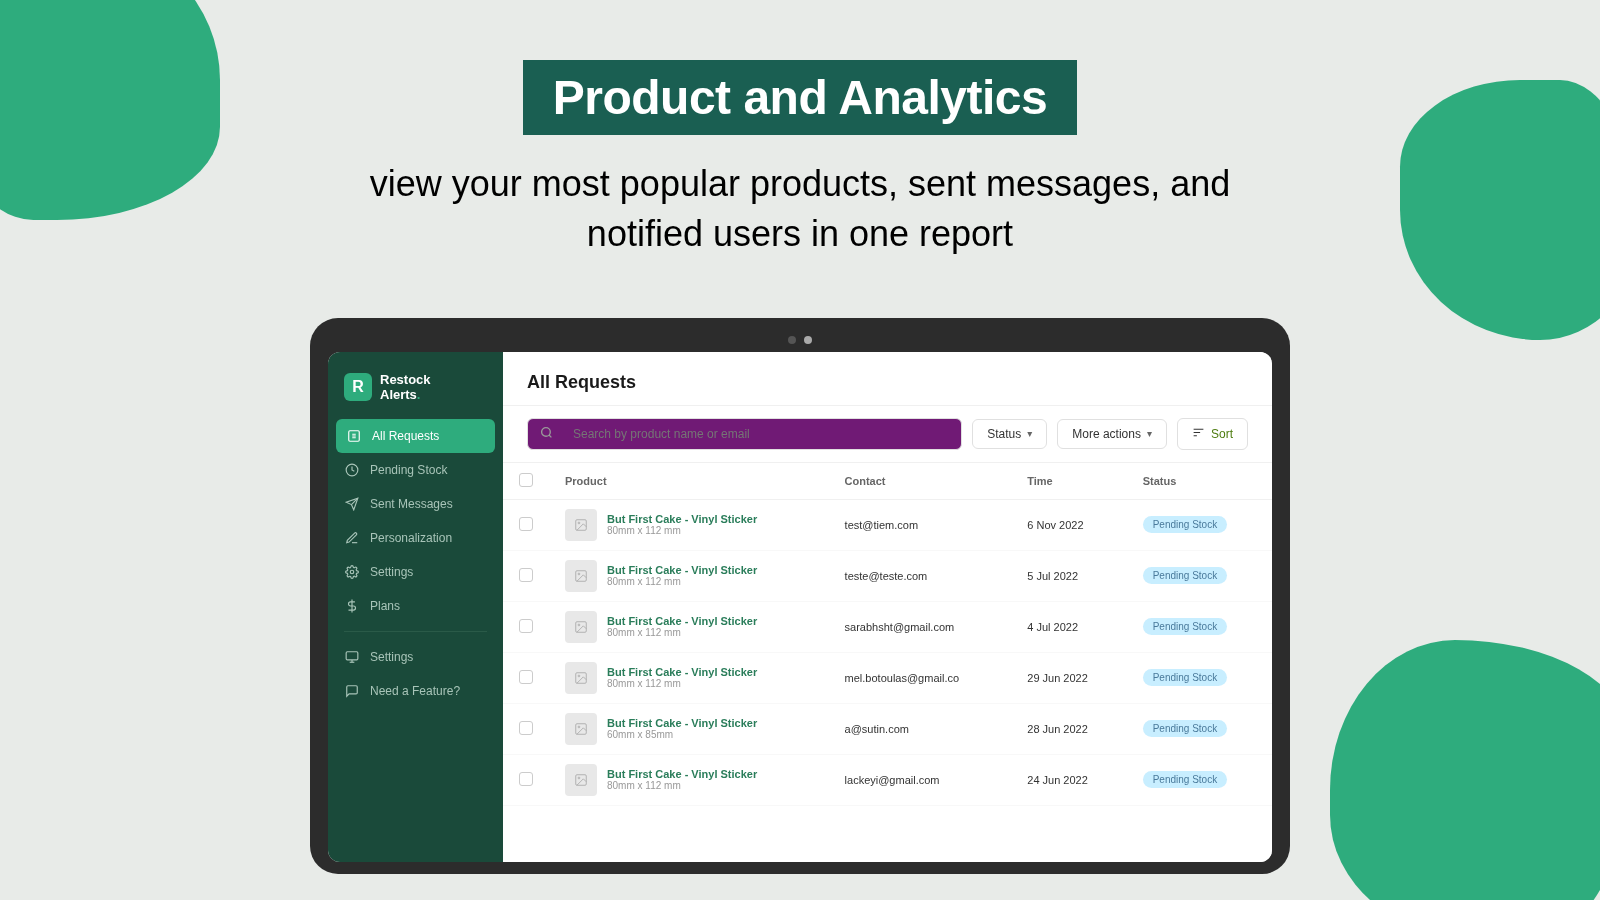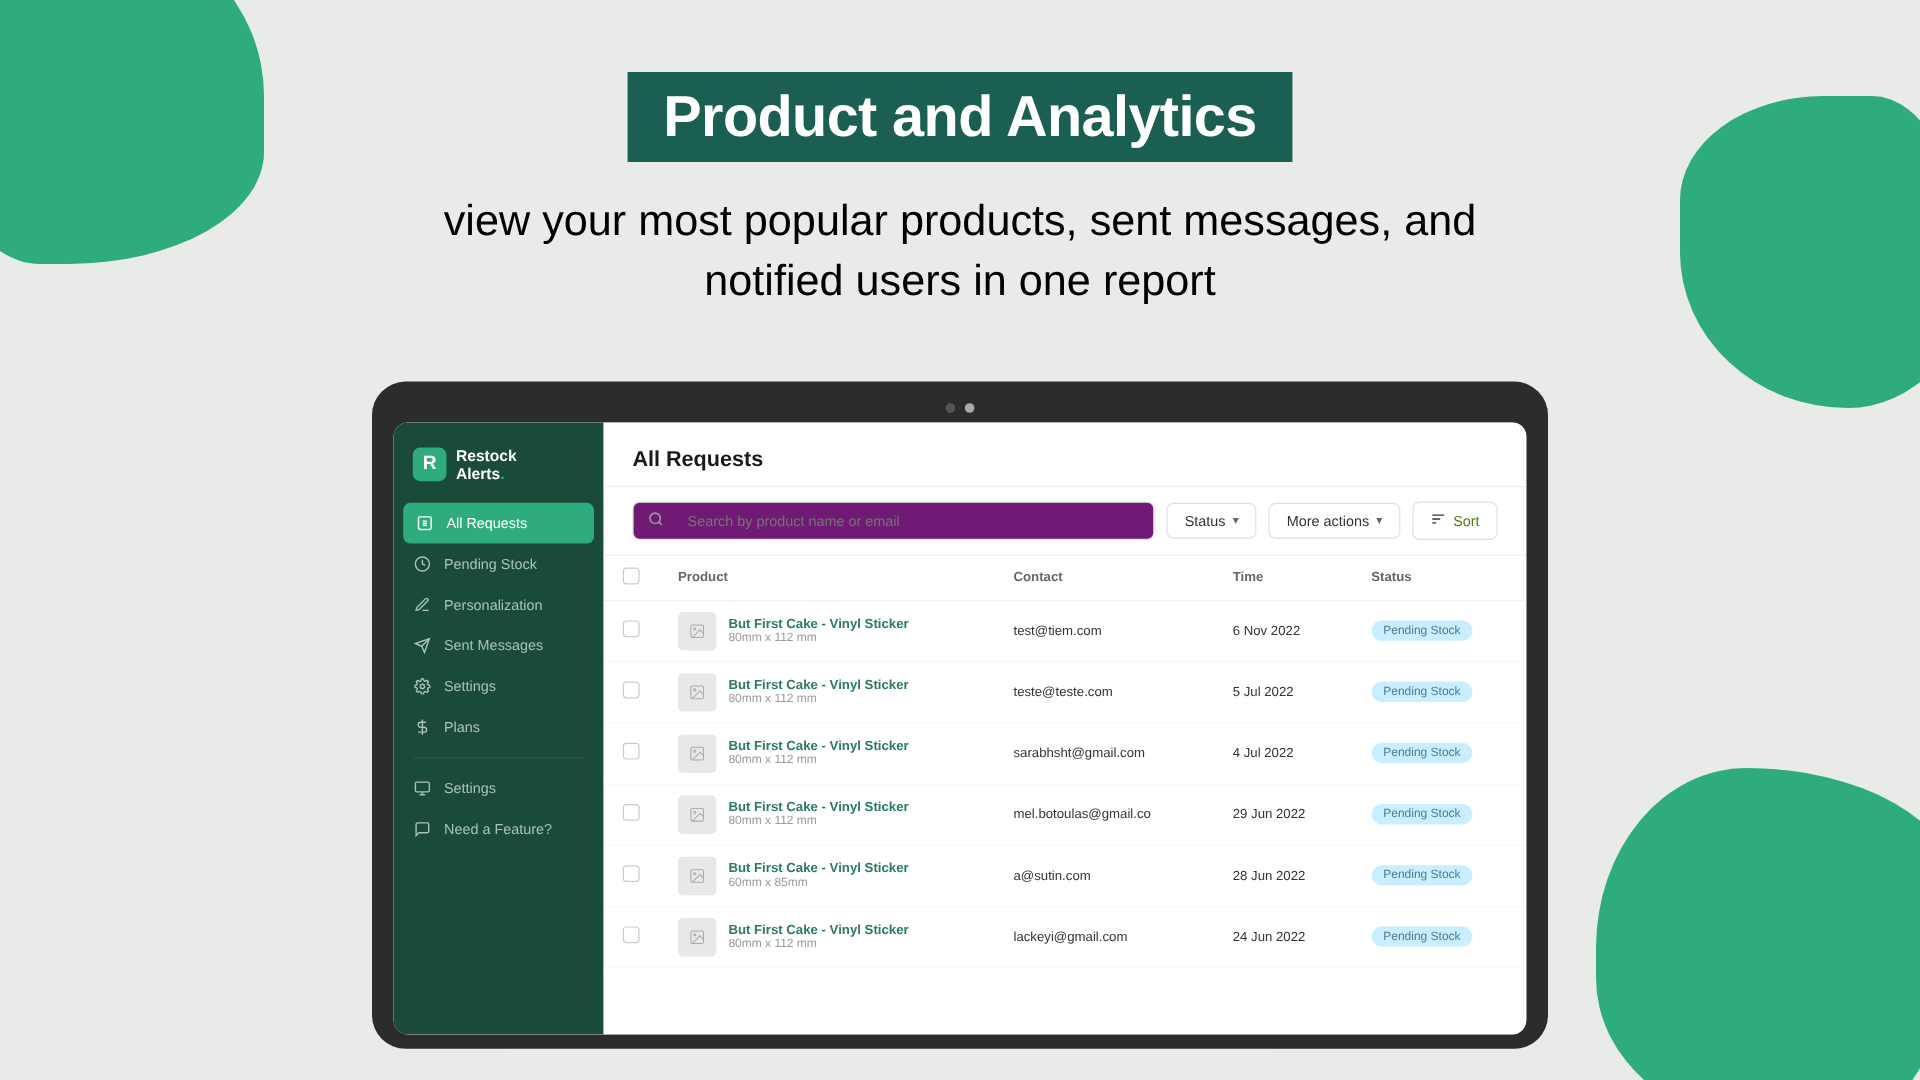--- a/index.html
+++ b/index.html
@@ -399,34 +399,34 @@
               <svg width="14" height="14" viewBox="0 0 24 24" fill="none" stroke="currentColor" stroke-width="2">
                   <circle cx="12" cy="12" r="10"></circle>
                   <polyline points="12,6 12,12 16,14"></polyline>
                 </svg>
             </span>
             <span>Pending Stock</span>
           </li>
           <li class="sidebar-item">
             <span class="sidebar-item-icon">
               <svg width="14" height="14" viewBox="0 0 24 24" fill="none" stroke="currentColor" stroke-width="2">
+                  <line x1="22" y1="2" x2="11" y2="13"></line>
+                  <polygon points="22,2 15,22 11,13 2,9"></polygon>
+                </svg>
+            </span>
+            <span>Sent Messages</span>
+          </li>
+          <li class="sidebar-item">
+            <span class="sidebar-item-icon">
+              <svg width="14" height="14" viewBox="0 0 24 24" fill="none" stroke="currentColor" stroke-width="2">
                   <path d="M12 20h9"></path>
                   <path d="M16.5 3.5a2.121 2.121 0 0 1 3 3L7 19l-4 1 1-4L16.5 3.5z"></path>
                 </svg>
             </span>
             <span>Personalization</span>
-          </li>
-          <li class="sidebar-item">
-            <span class="sidebar-item-icon">
-              <svg width="14" height="14" viewBox="0 0 24 24" fill="none" stroke="currentColor" stroke-width="2">
-                  <line x1="22" y1="2" x2="11" y2="13"></line>
-                  <polygon points="22,2 15,22 11,13 2,9"></polygon>
-                </svg>
-            </span>
-            <span>Sent Messages</span>
           </li>
           <li class="sidebar-item">
             <span class="sidebar-item-icon">
               <svg width="14" height="14" viewBox="0 0 24 24" fill="none" stroke="currentColor" stroke-width="2">
                   <circle cx="12" cy="12" r="3"></circle>
                   <path d="M19.4 15a1.65 1.65 0 0 0 .33 1.82l.06.06a2 2 0 0 1-2.83 2.83l-.06-.06a1.65 1.65 0 0 0-1.82-.33 1.65 1.65 0 0 0-1 1.51V21a2 2 0 0 1-4 0v-.09A1.65 1.65 0 0 0 9 19.4a1.65 1.65 0 0 0-1.82.33l-.06.06a2 2 0 0 1-2.83-2.83l.06-.06A1.65 1.65 0 0 0 4.68 15a1.65 1.65 0 0 0-1.51-1H3a2 2 0 0 1 0-4h.09A1.65 1.65 0 0 0 4.6 9a1.65 1.65 0 0 0-.33-1.82l-.06-.06a2 2 0 0 1 2.83-2.83l.06.06A1.65 1.65 0 0 0 9 4.68a1.65 1.65 0 0 0 1-1.51V3a2 2 0 0 1 4 0v.09a1.65 1.65 0 0 0 1 1.51 1.65 1.65 0 0 0 1.82-.33l.06-.06a2 2 0 0 1 2.83 2.83l-.06.06A1.65 1.65 0 0 0 19.4 9a1.65 1.65 0 0 0 1.51 1H21a2 2 0 0 1 0 4h-.09a1.65 1.65 0 0 0-1.51 1z"></path>
                 </svg>
             </span>
             <span>Settings</span>
           </li>

